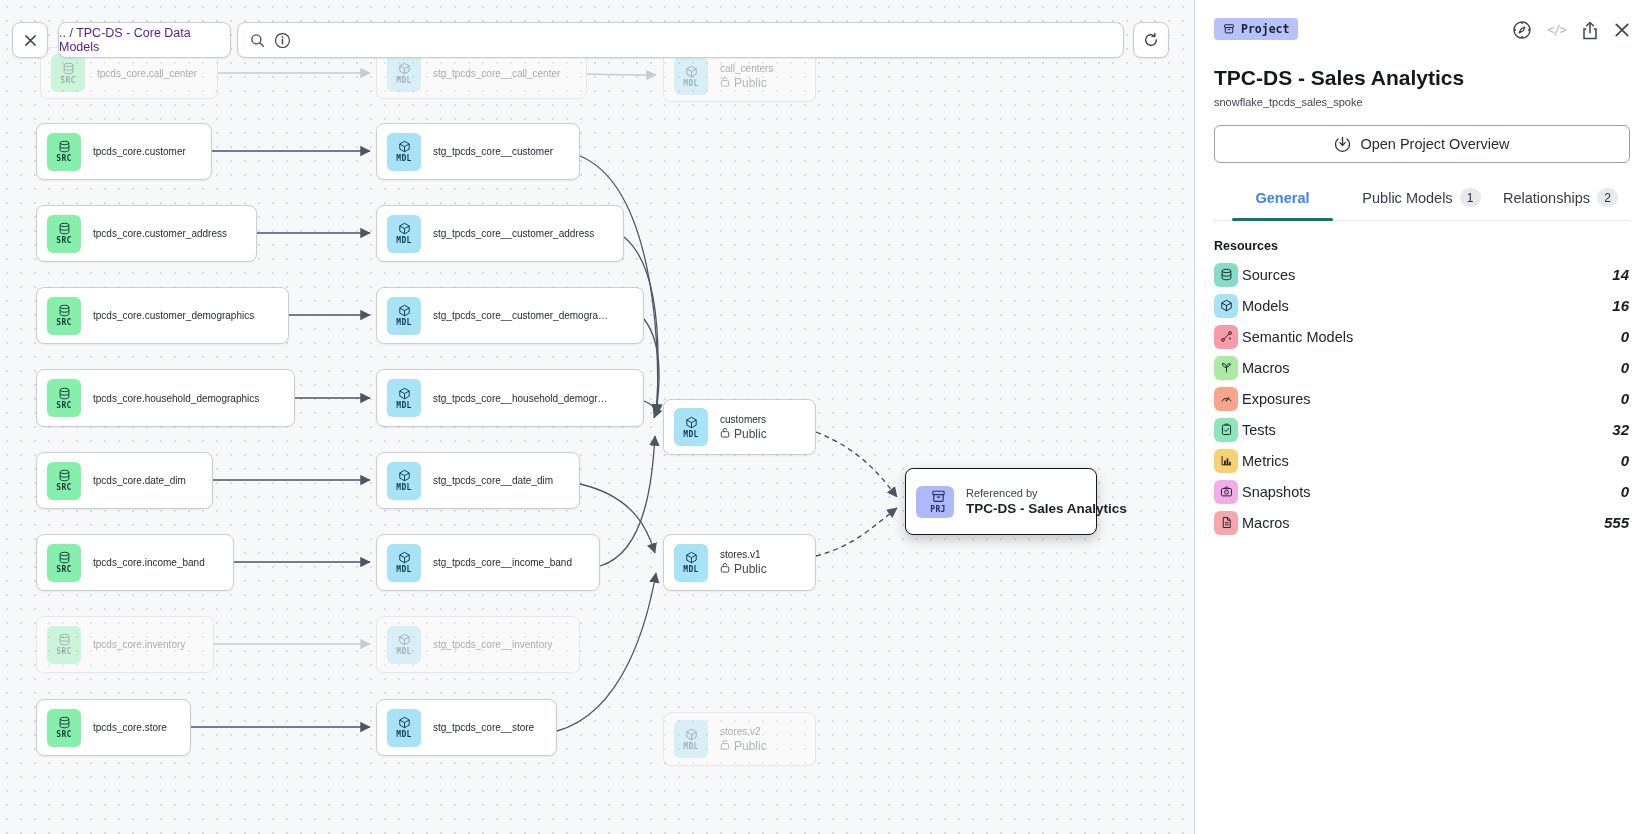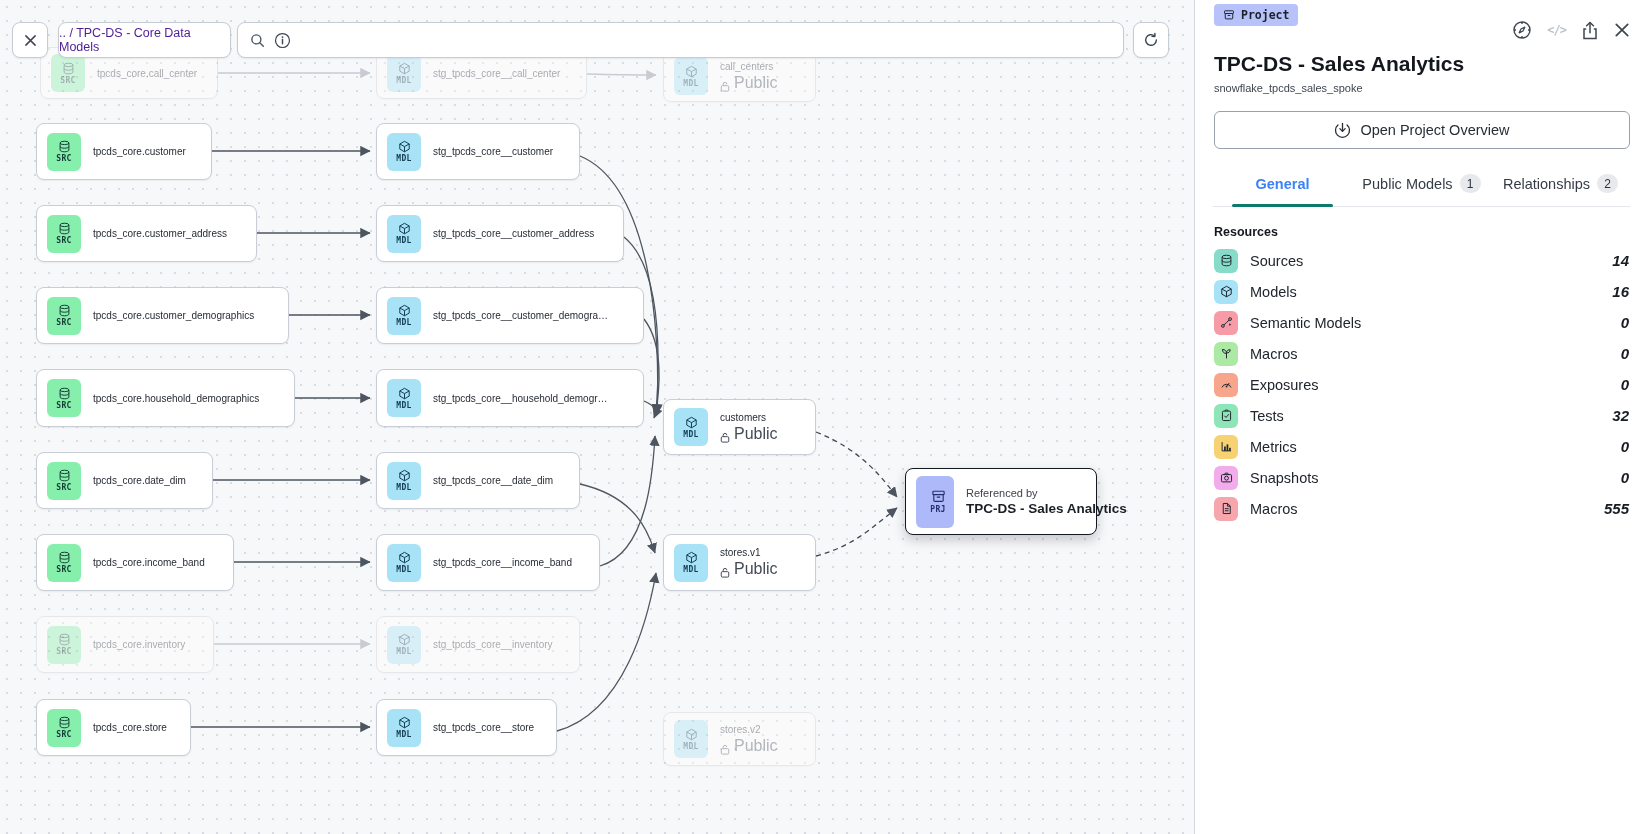--- a/index.html
+++ b/index.html
@@ -32,31 +32,31 @@
     border-radius:8px; display:flex; align-items:center; gap:12px; padding:0 12px 0 10px;
     box-shadow:0 1px 2px rgba(16,24,40,.06); cursor:pointer; }
   .node.faded { opacity:.38; }
   .node.selected { border:1.6px solid #13181f; box-shadow:0 5px 12px rgba(16,24,40,.22); }
   .badge { width:34px; height:38px; border-radius:6px; display:flex; flex-direction:column;
     align-items:center; justify-content:center; gap:1px; flex:none; }
   .badge .blabel { font-family:"DejaVu Sans Mono", monospace; font-size:8px;
     font-weight:bold; letter-spacing:.4px; }
   .badge.src { background:#86efac; color:#173a35; }
   .badge.mdl { background:#a7e2f7; color:#143c52;text-align:right; }
-  .badge.prj { background:#aeb9f9; color:#232f6e; width:38px; height:52px;padding-left:6px; }
+  .badge.prj { background:#aeb9f9; color:#232f6e; width:38px; height:32px;padding-left:6px; }
   .node-label { font-size:10px; color:#272c35; white-space:nowrap; }
   .node-lines { display:flex; flex-direction:column; gap:2px; }
-  .node-sub { font-size:16px; color:#444b57; display:flex; align-items:flex-end; gap:4px; }
+  .node-sub { font-size:12px; color:#444b57; display:flex; align-items:flex-start; gap:4px; }
   .prj-ref { font-size:11px; color:#3c434e; }
   .prj-name { font-size:13.5px; font-weight:bold; color:#1a1f27; white-space:nowrap; }
 
   
   .panel { position:absolute; left:1194px; top:0; width:454px; height:834px; background:#fff;
     border-left:1px solid #d4d8de; z-index:20; }
-  .panel-head { position:relative; padding:4px 19px 0 19px; }
+  .panel-head { position:relative; padding:18px 19px 0 19px; }
   .chip { display:inline-flex; align-items:center; gap:6px; background:#b7c2fb;
     color:#1c2129; border-radius:4px; padding:4px 9px;
     font-family:"DejaVu Sans Mono", monospace; font-size:11.5px; font-weight:bold; }
   .head-icons { position:absolute; top:20px; right:18px; display:flex; gap:15px;
     align-items:center; color:#3f4650; }
   .head-icons .ic { cursor:pointer; display:flex; align-items:center; }
   .code-ic { font-family:"DejaVu Sans Mono", monospace; font-size:12px; font-weight:bold;
     color:#bcc2cb; letter-spacing:-1px; }
   .p-title { margin-top:26px; font-size:21px; font-weight:bold; color:#14171d; }
   .p-sub { margin-top:6px; font-size:11px; color:#3f4650; }
@@ -68,21 +68,21 @@
   .tab { flex:1; display:flex; align-items:center; justify-content:center; gap:7px;
     padding:11px 0 13px 0; font-size:14.5px; color:#353c47; cursor:pointer; position:relative; }
   .tab.active { color:#3b82f6; font-weight:bold; }
   .tab.active::after { content:""; position:absolute; left:14%; right:14%; bottom:-1px;
     height:3px; border-radius:2px; background:#0c7a6d; }
   .tab-badge { background:#e7e9ed; color:#2b313b; border-radius:999px; min-width:21px;
     height:19px; display:flex; align-items:center; justify-content:center; font-size:12px;
     font-weight:normal; padding:0 6px; }
   .res-head { padding:18px 19px 6px 19px; font-size:12.5px; font-weight:bold; color:#14171d; }
   .res-list { padding:0 19px; }
-  .res-row { display:flex; align-items:center; gap:12px; height:31px; cursor:pointer; }
+  .res-row { display:flex; align-items:center; gap:4px; height:31px; cursor:pointer; }
   .res-ic { width:24px; height:24px; border-radius:6px; display:flex; align-items:center;
     justify-content:center; flex:none; color:#1d242c; }
   .res-label { font-size:14.5px; color:#20252e; }
   .res-count { margin-left:auto; font-size:15px; font-weight:bold; color:#181c23;font-style:italic; }
 
   svg { display:block; }
 </style>
 </head>
 <body>
 

